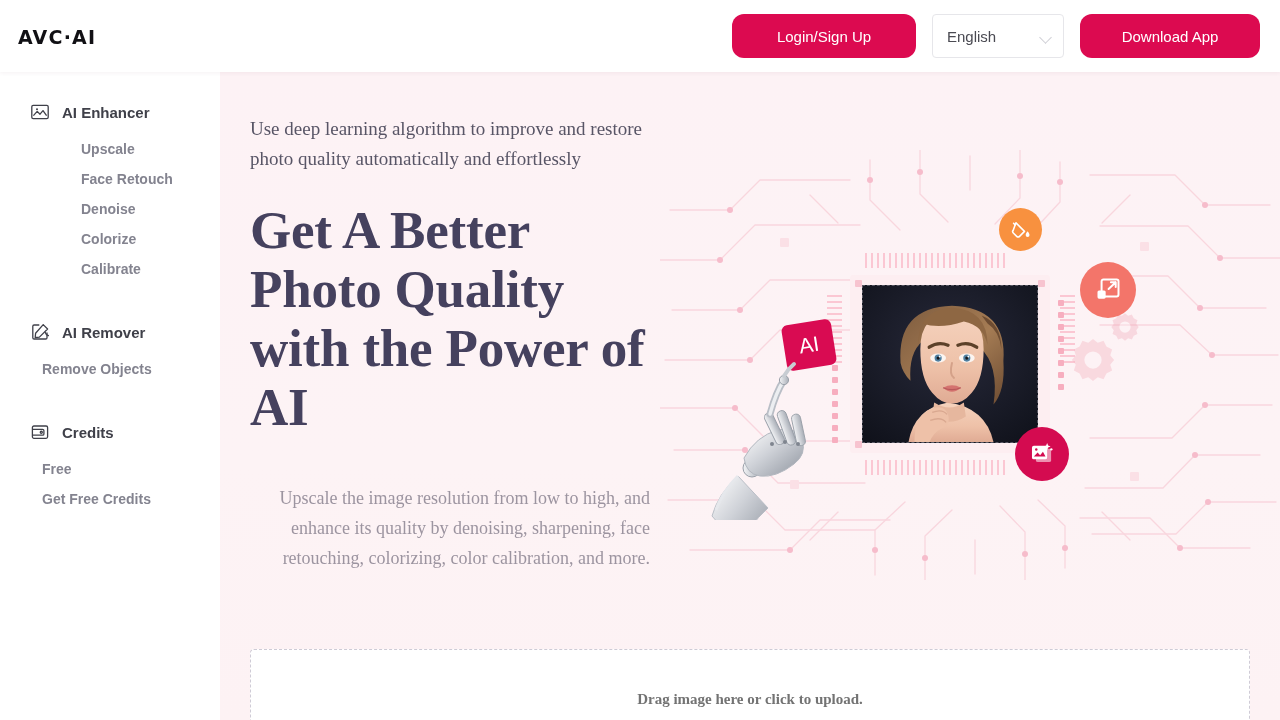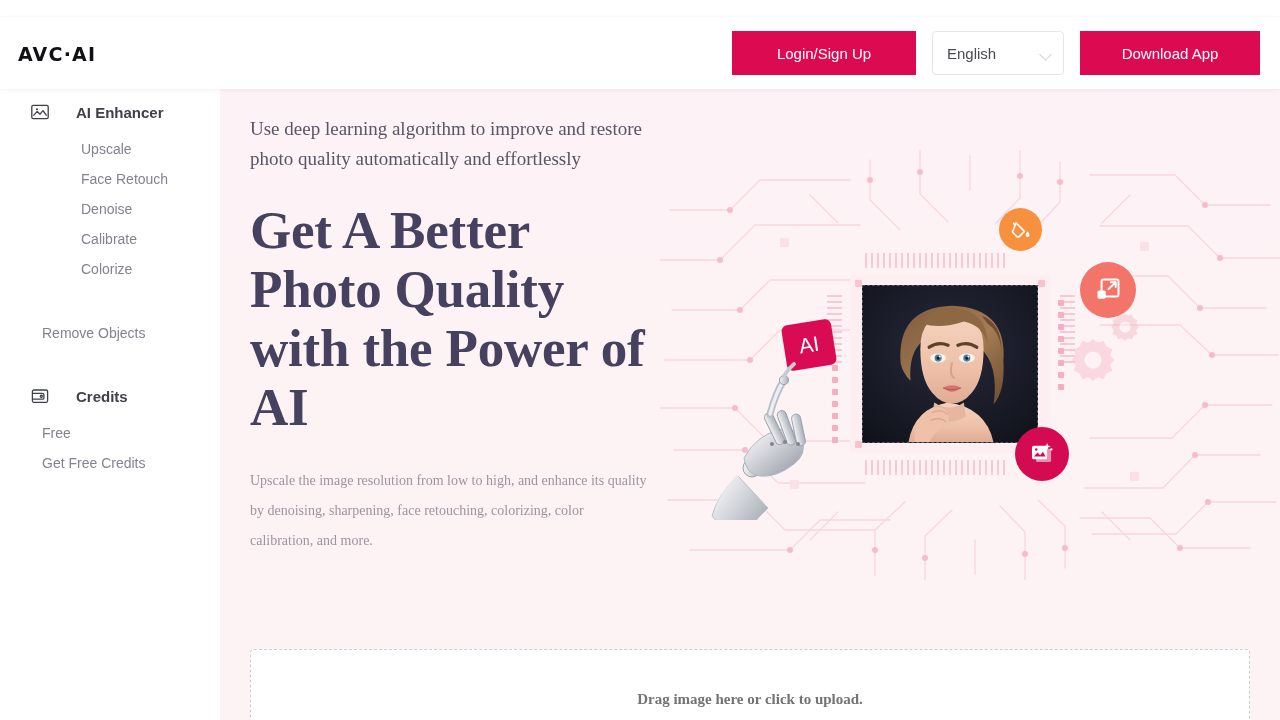--- a/index.html
+++ b/index.html
@@ -9,34 +9,34 @@
     background: #ffffff;
   }
 
   .app { position: relative; width: 1280px; height: 720px; }
 
   
   .header {
     position: absolute; top: 0; left: 0; width: 1280px; height: 72px;
     background: #ffffff; z-index: 40;
     box-shadow: 0 1px 4px rgba(120,60,80,0.07);
-    display: flex; align-items: center; margin-top: 17px;
+    display: flex; align-items: center;
   }
   .logo {
     position: absolute; left: 18px; top: 26px;
     font-family: "DejaVu Sans", sans-serif;
     font-size: 19px; font-weight: 700; letter-spacing: 1.2px;
     color: #111014; user-select: none;
   }
   .header-right {
     position: absolute; right: 20px; top: 14px;
     display: flex; align-items: center; gap: 16px;
   }
   .btn-primary {
-    height: 44px; border: none; border-radius: 0;
+    height: 44px; border: none; border-radius: 12px;
     background: #dc0a50; color: #ffffff;
     font-family: "Liberation Sans", sans-serif;
     font-size: 15px; font-weight: 400; cursor: pointer;
     padding: 0 24px; white-space: nowrap;
     display: flex; align-items: center; justify-content: center;
   }
   .btn-login { width: 184px; }
   .btn-download { width: 180px; }
   .lang-select {
     position: relative; width: 132px; height: 44px;
@@ -59,24 +59,23 @@
     background: #ffffff; z-index: 30; padding-top: 22px;
   }
   .nav-group { margin-bottom: 8px; }
   .nav-head {
     display: flex; align-items: center; gap: 12px;
     padding: 8px 0 8px 30px; cursor: pointer;
   }
   .nav-head-label {
     font-size: 15px; font-weight: 700; color: #3f4049;
     font-family: "Liberation Sans", sans-serif;
-    margin-left: 14px;
   }
   .nav-icon { width: 20px; height: 20px; flex: 0 0 20px; display: block; }
-  .nav-sub { padding-top: 4px; }
+  .nav-sub { padding-top: 4px; font-weight: bold; }
   .nav-item {
     display: block; padding: 7px 0 7px 0; margin-left: 0;
     font-size: 14px; color: #83838f; cursor: pointer;
     font-family: "Liberation Sans", sans-serif;
   }
   .nav-item.ind-a { padding-left: 81px; }
   .nav-item.ind-b { padding-left: 42px; }
   .grp-gap { height: 22px; }
 
   
@@ -93,22 +92,22 @@
     font-family: "Liberation Serif", serif;
     font-size: 19px; line-height: 30px; color: #585566;
   }
   .hero-title {
     font-family: "Liberation Serif", serif;
     font-weight: 700; font-size: 53px; line-height: 59px;
     color: #45415e; margin-top: 27px; letter-spacing: -0.2px;
   }
   .hero-body {
     font-family: "Liberation Serif", serif;
-    font-size: 14px; line-height: 30px; color: #9c94a0;
-    margin-top: 29px; width: 400px;
+    font-size: 18px; line-height: 30px; color: #9c94a0;
+    margin-top: 46px; width: 400px; text-align: right;
   }
 
   
   .hero-art {
     position: absolute; left: 440px; top: 78px;
     width: 620px; height: 430px;
   }
   .circuit { position: absolute; inset: 0; }
 
   .chip-wrap {
@@ -204,28 +203,38 @@
             <path d="M3.4 13.6 L7.2 9.4 L10 12.2 L13 8.6 L16.6 13.6" stroke-linejoin="round"></path>
             <circle cx="7" cy="7.2" r="1" fill="#3f4049" stroke="none"></circle>
           </svg>
         </span>
         <span class="nav-head-label">AI Enhancer</span>
       </div>
       <div class="nav-sub">
         <span class="nav-item ind-a">Upscale</span>
         <span class="nav-item ind-a">Face Retouch</span>
         <span class="nav-item ind-a">Denoise</span>
+        <span class="nav-item ind-a">Colorize</span>
         <span class="nav-item ind-a">Calibrate</span>
-        <span class="nav-item ind-a">Colorize</span>
       </div>
     </div>
 
     <div class="grp-gap"></div>
 
     <div class="nav-group">
+      <div class="nav-head">
+        <span class="nav-icon">
+          <svg viewBox="0 0 20 20" width="20" height="20" fill="none" stroke="#3f4049" stroke-width="1.3">
+            <path d="M17 10.6v5.1a1.3 1.3 0 0 1-1.3 1.3H4.1A1.3 1.3 0 0 1 2.8 15.7V4.3A1.3 1.3 0 0 1 4.1 3h5.2"></path>
+            <path d="M13.2 2.6 L17.6 7 L9.4 15.1 L5.2 15.5 L5.6 11.2 Z" stroke-linejoin="round"></path>
+            <path d="M15.4 10.6 L16.4 12.6 L18.4 13.6" stroke-linecap="round"></path>
+          </svg>
+        </span>
+        <span class="nav-head-label">AI Remover</span>
+      </div>
       <div class="nav-sub">
         <span class="nav-item ind-b">Remove Objects</span>
       </div>
     </div>
 
     <div class="grp-gap"></div>
 
     <div class="nav-group">
       <div class="nav-head">
         <span class="nav-icon">

